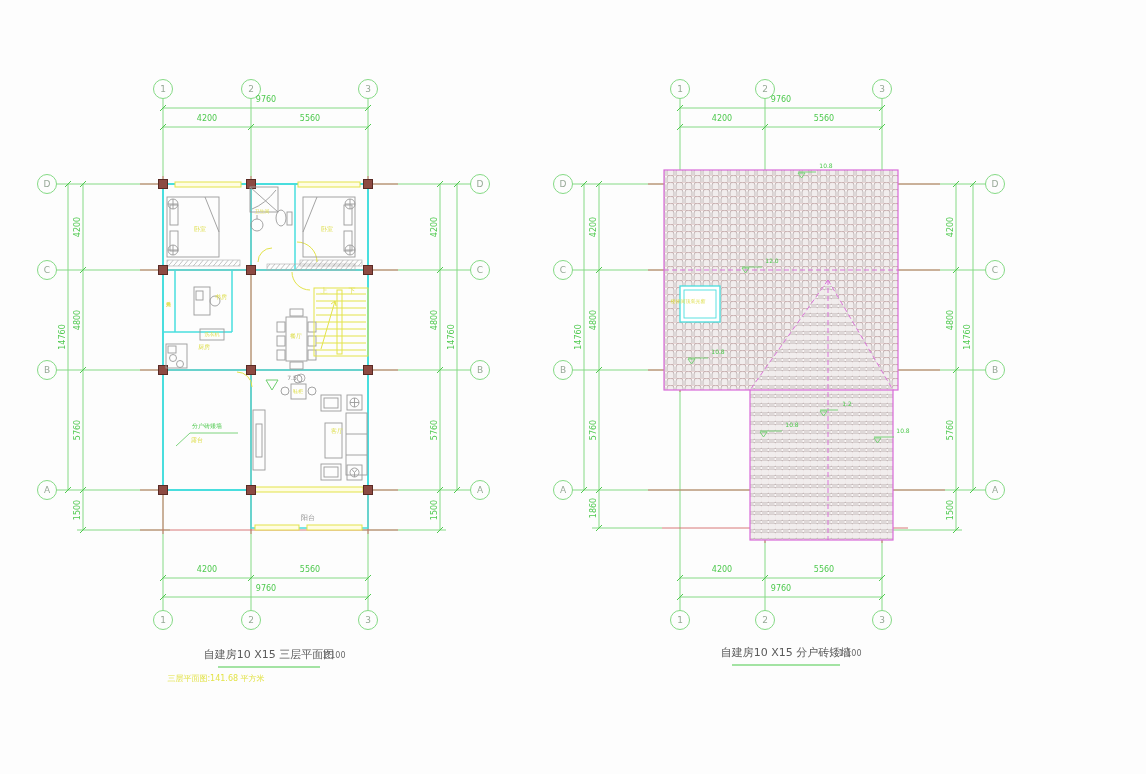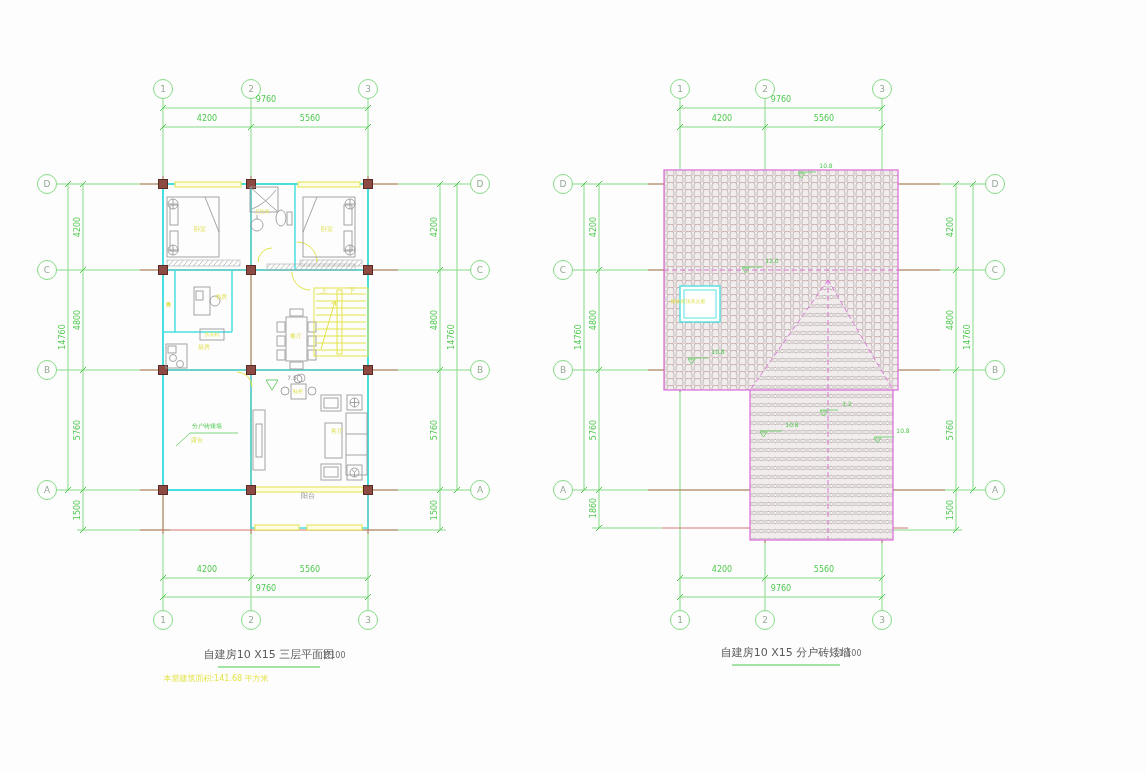--- a/index.html
+++ b/index.html
@@ -365,34 +365,34 @@
 <span class="lbl y" style="left:200px;top:229px">卧室</span>
 <span class="lbl y5" style="left:262px;top:211px">卫生间</span>
 <span class="lbl y" style="left:327px;top:229px">卧室</span>
 <span class="lbl y5 vcjk" style="left:168px;top:297px">采光井</span>
 <span class="lbl y" style="left:221px;top:297px">书房</span>
 <span class="lbl y5" style="left:212px;top:334px">洗衣机</span>
 <span class="lbl y" style="left:204px;top:347px">厨房</span>
 <span class="lbl y" style="left:296px;top:336px">餐厅</span>
 <span class="lbl y" style="left:337px;top:431px">客厅</span>
 <span class="lbl y" style="left:197px;top:440px">露台</span>
-<span class="lbl gr" style="left:308px;top:496px">阳台</span>
+<span class="lbl gr" style="left:308px;top:518px">阳台</span>
 <span class="lbl y5" style="left:298px;top:391px">鞋柜</span>
 <span class="lbl y7" style="left:324px;top:291px">上</span>
 <span class="lbl y7" style="left:352px;top:291px">下</span>
 <span class="lbl g6" style="left:207px;top:426px">分户砖矮墙</span>
 <span class="lbl gr6" style="left:292px;top:378px">7.5</span>
 
 <span class="lbl g6" style="left:826px;top:166px">10.8</span>
 <span class="lbl g6" style="left:772px;top:261px">12.0</span>
 <span class="lbl g6" style="left:718px;top:352px">10.8</span>
 <span class="lbl g6" style="left:847px;top:404px">1.2</span>
 <span class="lbl g6" style="left:792px;top:425px">10.8</span>
 <span class="lbl g6" style="left:903px;top:431px">10.8</span>
 <span class="lbl y5" style="left:688px;top:301px">楼梯间顶采光窗</span>
 
 <span class="lbl t" style="left:269px;top:654px">自建房10 X15 三层平面图</span>
 <span class="lbl sc" style="left:334px;top:656px">1:100</span>
-<span class="lbl" style="left:216px;top:679px;color:#e3e34a;font-size:8px">本层建筑面积:141.68 平方米</span>
+<span class="lbl" style="left:216px;top:679px;color:#e3e34a;font-size:8px">三层平面图:141.68 平方米</span>
 <span class="lbl t" style="left:786px;top:652px">自建房10 X15 分户砖矮墙</span>
 <span class="lbl sc" style="left:850px;top:654px">1:100</span>
 
 </div>
 
 </body></html>

